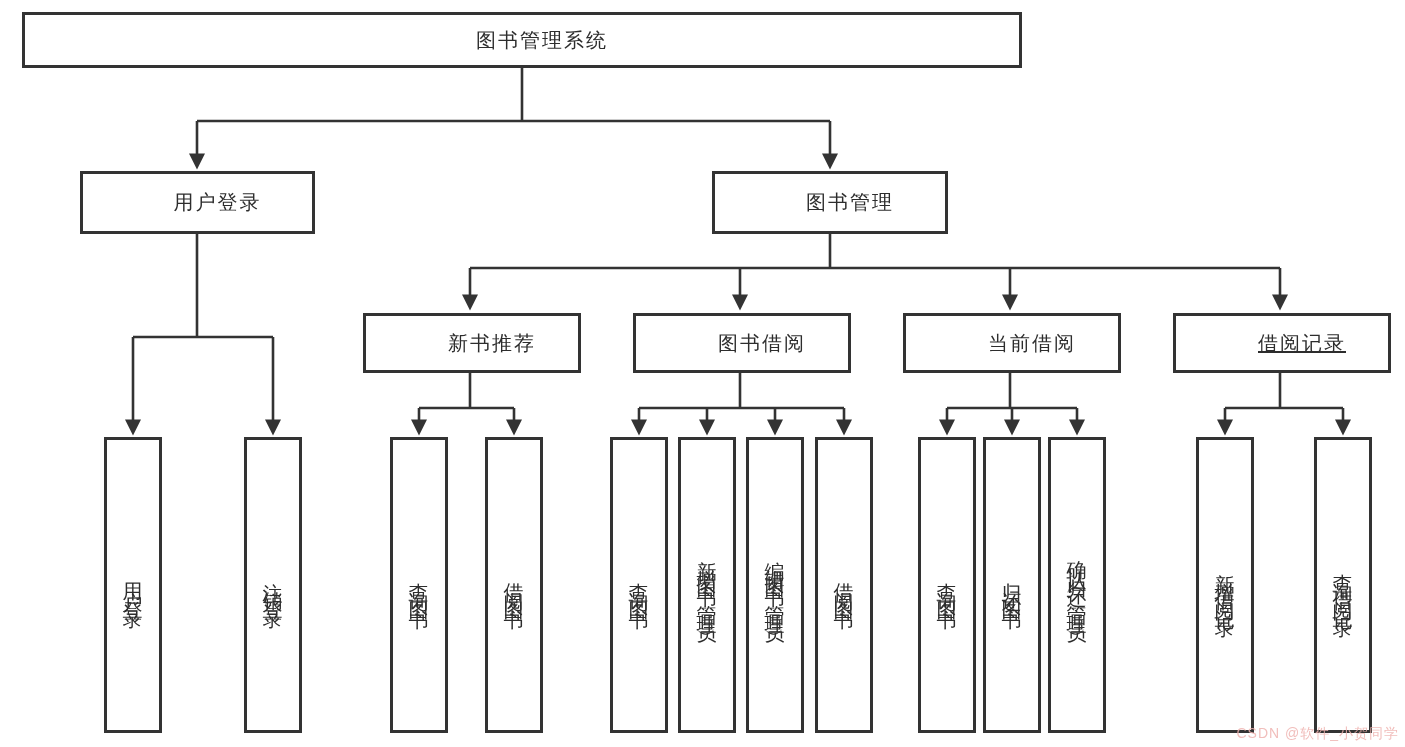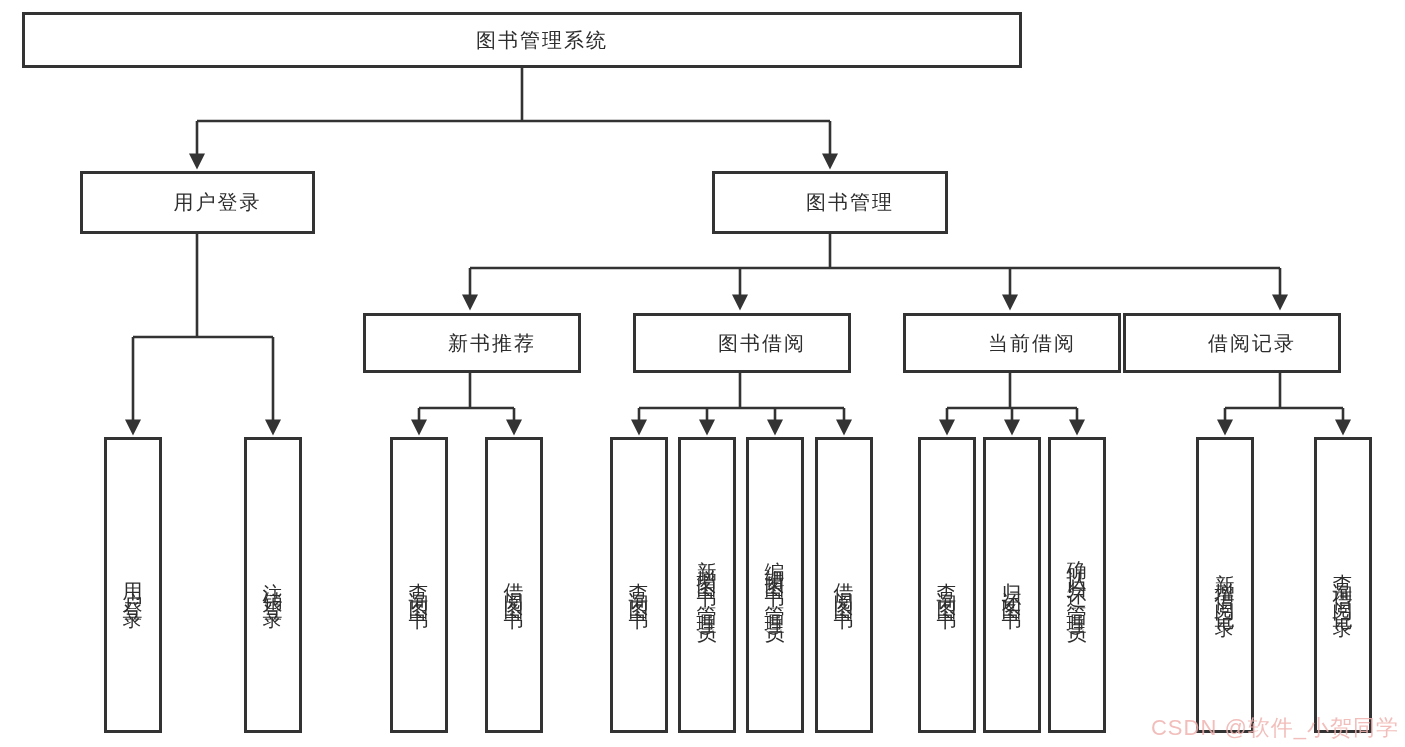--- a/index.html
+++ b/index.html
@@ -35,21 +35,21 @@
     padding-left: 40px;
   }
   .node-root  { left: 22px;  top: 12px;  width: 1000px; height: 56px; }
   .node-branch { top: 171px; height: 63px; }
   .branch-user-login { left: 80px;  width: 235px; }
   .branch-book-mgmt  { left: 712px; width: 236px; }
   .node-module { top: 313px; height: 60px; width: 218px; }
   .module-0 { left: 363px; }
   .module-1 { left: 633px; text-align: right; }
   .module-2 { left: 903px; }
-  .module-3 { left: 1123px; }
+  .module-3 { left: 1173px; text-decoration: underline; }
   .leaf {
     position: absolute;
     top: 437px;
     width: 58px;
     height: 296px;
     background: #ffffff;
     border: 3px solid #333333;
     display: flex;
     align-items: center;
     justify-content: center;
@@ -68,21 +68,21 @@
   .leaf-b1 { left: 390px; }  .leaf-b2 { left: 485px; }
   .leaf-c1 { left: 610px; }  .leaf-c2 { left: 678px; }
   .leaf-c3 { left: 746px; }  .leaf-c4 { left: 815px; }
   .leaf-d1 { left: 918px; }  .leaf-d2 { left: 983px; }
   .leaf-d3 { left: 1048px; }
   .leaf-e1 { left: 1196px; } .leaf-e2 { left: 1314px; }
   .watermark {
     position: absolute;
     right: 6px;
     bottom: 4px;
-    font-size: 22px;
+    font-size: 14px;
     letter-spacing: 1px;
     z-index: 5;
     opacity: 0.85;
     pointer-events: none;
   }
 </style>
 </head>
 <body>
 
 <div class="canvas">

